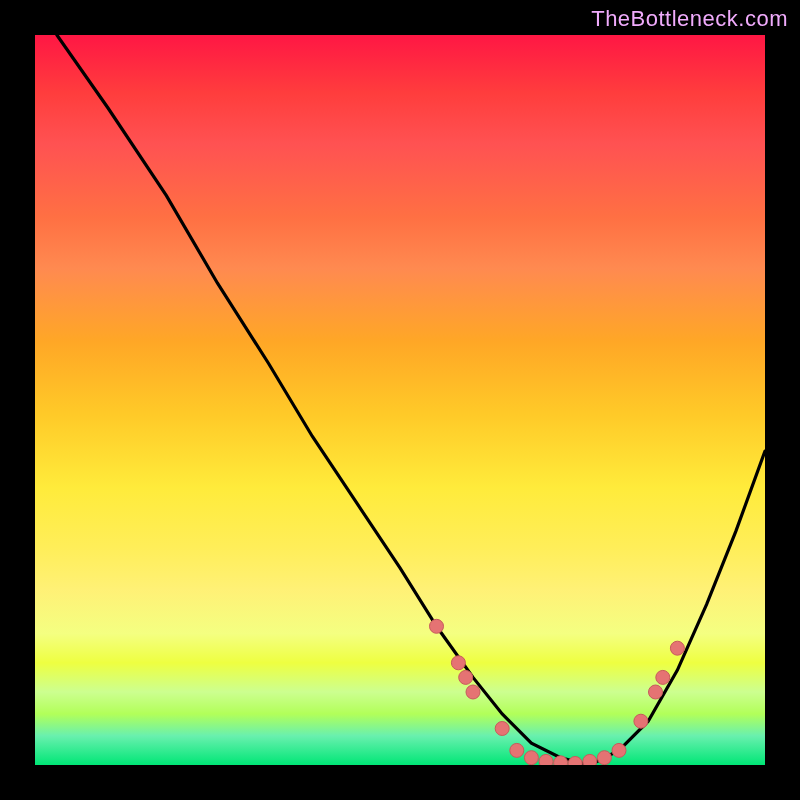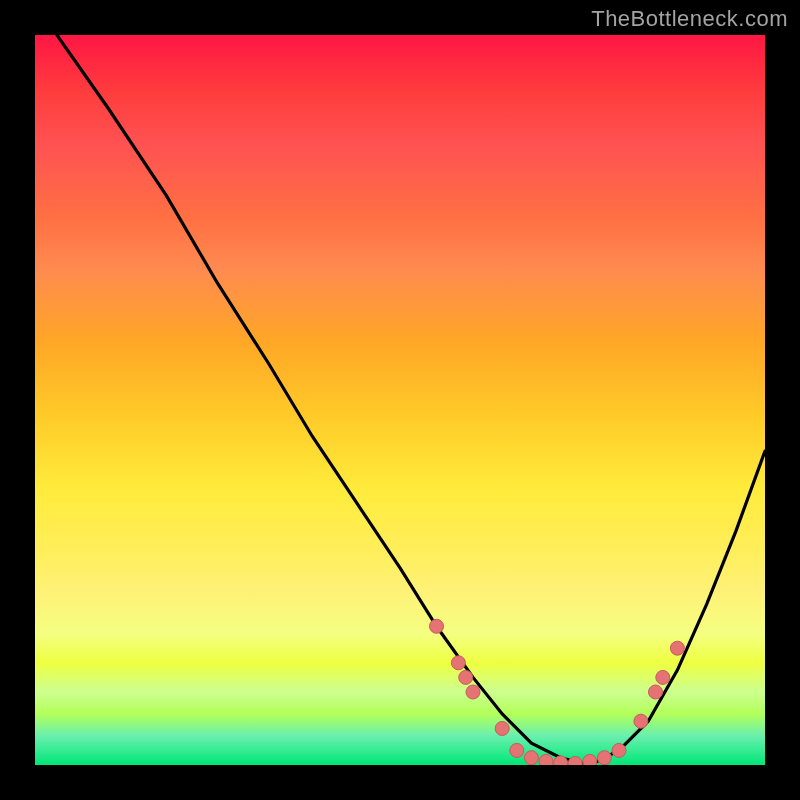--- a/index.html
+++ b/index.html
@@ -8,21 +8,21 @@
     width: 800px;
     height: 800px;
     background: #000;
     position: relative;
     font-family: Arial, sans-serif;
   }
   .watermark {
     position: absolute;
     top: 6px;
     right: 12px;
-    color: #a3a3a3;
+    color: #f0abfc;
     font-size: 22px;
     font-weight: 500;
     letter-spacing: 0.5px;
     z-index: 10;
   }
   .plot-area {
     position: absolute;
     left: 35px;
     top: 35px;
     width: 730px;

